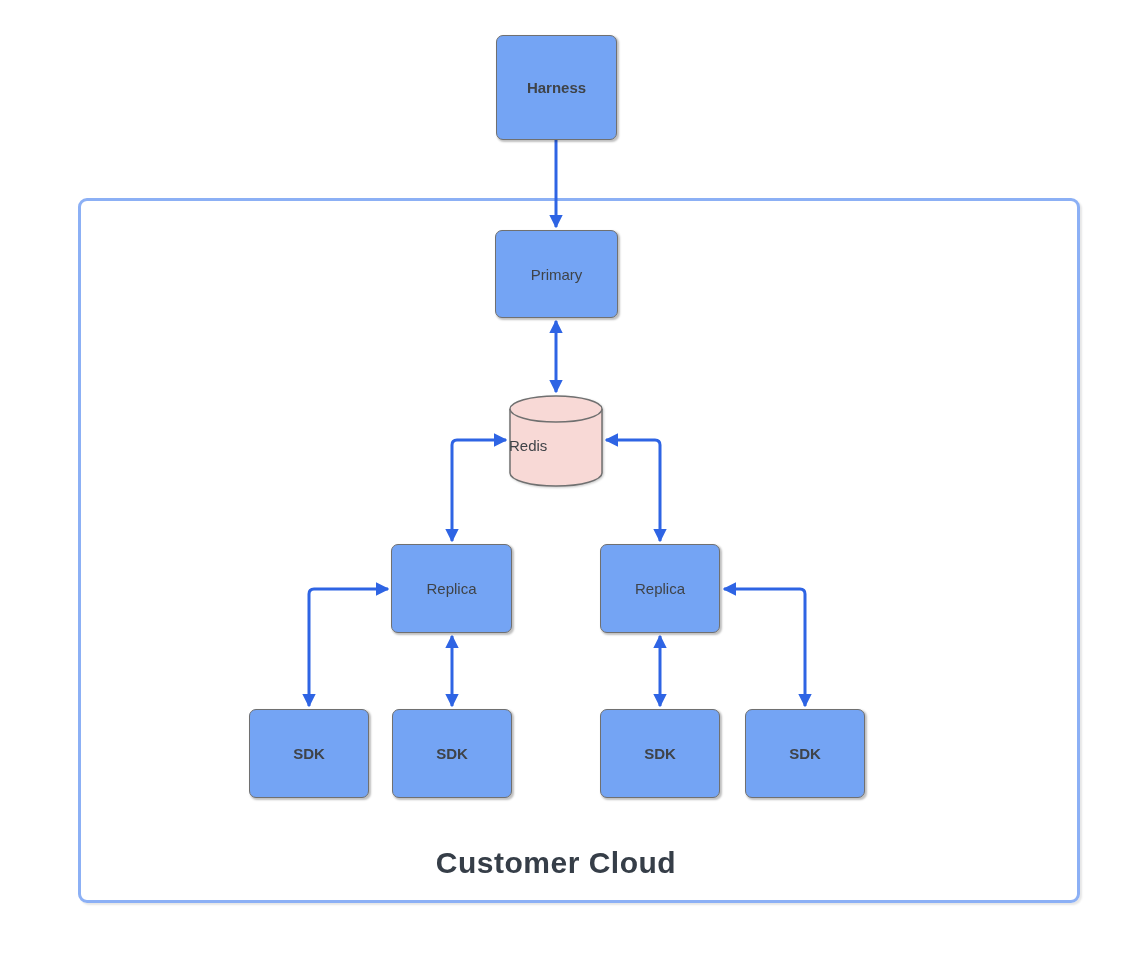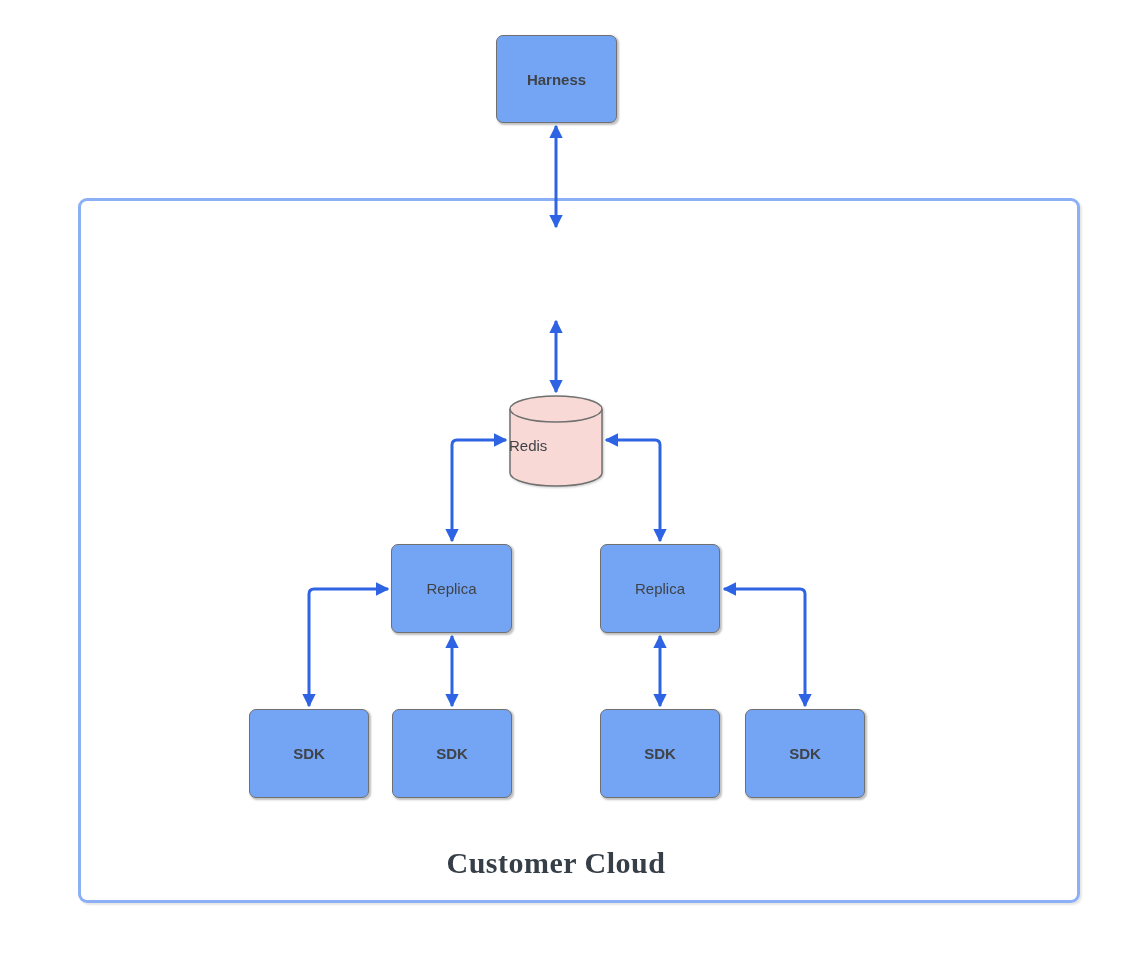--- a/index.html
+++ b/index.html
@@ -74,26 +74,29 @@
     <path class="edge" d="M 556 321 L 556 392" fill="none" stroke-width="3" marker-start="url(#ah-start)" marker-end="url(#ah-end)" stroke="#2E64E4"></path>
     <path class="edge" d="M 506 440 L 457 440 Q 452 440 452 445 L 452 541" fill="none" stroke-width="3" marker-start="url(#ah-start)" marker-end="url(#ah-end)" stroke="#2E64E4"></path>
     <path class="edge" d="M 606 440 L 655 440 Q 660 440 660 445 L 660 541" fill="none" stroke-width="3" marker-start="url(#ah-start)" marker-end="url(#ah-end)" stroke="#2E64E4"></path>
     <path class="edge" d="M 452 636 L 452 706" fill="none" stroke-width="3" marker-start="url(#ah-start)" marker-end="url(#ah-end)" stroke="#2E64E4"></path>
     <path class="edge" d="M 660 636 L 660 706" fill="none" stroke-width="3" marker-start="url(#ah-start)" marker-end="url(#ah-end)" stroke="#2E64E4"></path>
     <path class="edge" d="M 388 589 L 314 589 Q 309 589 309 594 L 309 706" fill="none" stroke-width="3" marker-start="url(#ah-start)" marker-end="url(#ah-end)" stroke="#2E64E4"></path>
     <path class="edge" d="M 724 589 L 800 589 Q 805 589 805 594 L 805 706" fill="none" stroke-width="3" marker-start="url(#ah-start)" marker-end="url(#ah-end)" stroke="#2E64E4"></path>
   </svg>
 
   <div class="container-box" style="left: 78px; top: 198px; width: 996px; height: 699px; border-color: rgb(140, 176, 245);"></div>
-  <div class="container-title" style="left: 556px; top: 846px; color: rgb(54, 62, 72); font-family: Liberation Serif, serif;">Customer Cloud</div>
+  <div class="container-title" style="left: 556px; top: 846px; color: rgb(54, 62, 72);">Customer Cloud</div>
 
-  <div class="node bold" style="left: 496px; top: 35px; width: 121px; height: 88px; background: rgb(116, 164, 244); border-color: rgb(112, 112, 112); color: rgb(63, 67, 72);">
+  <div class="node bold" style="left: 496px; top: 35px; width: 121px; height: 105px; background: rgb(116, 164, 244); border-color: rgb(112, 112, 112); color: rgb(63, 67, 72);">
     <span>Harness</span>
   </div>
 
+  <div class="node" style="left: 495px; top: 230px; width: 123px; height: 88px; background: rgb(116, 164, 244); border-color: rgb(112, 112, 112); color: rgb(63, 67, 72);">
+    <span>Primary</span>
+  </div>
 
   <div class="cylinder" style="left:509px; top:395px; width:94px; height:92px;">
     <svg width="94" height="92" viewBox="0 0 94 92" xmlns="http://www.w3.org/2000/svg">
       <path class="cyl-fill" d="M1 14 A46 13 0 0 0 93 14 L93 78 A46 13 0 0 1 1 78 Z" stroke="none" fill="#F8D9D6"></path>
       <path class="cyl-stroke" d="M1 14 L1 78 A46 13 0 0 0 93 78 L93 14" fill="none" stroke-width="1.5" stroke="#707070"></path>
       <ellipse class="cyl-top" cx="47" cy="14" rx="46" ry="13" stroke-width="1.5" fill="#F8D9D6" stroke="#707070"></ellipse>
     </svg>
     <span class="cyl-label" style="color: rgb(63, 67, 72);">Redis</span>
   </div>
 

